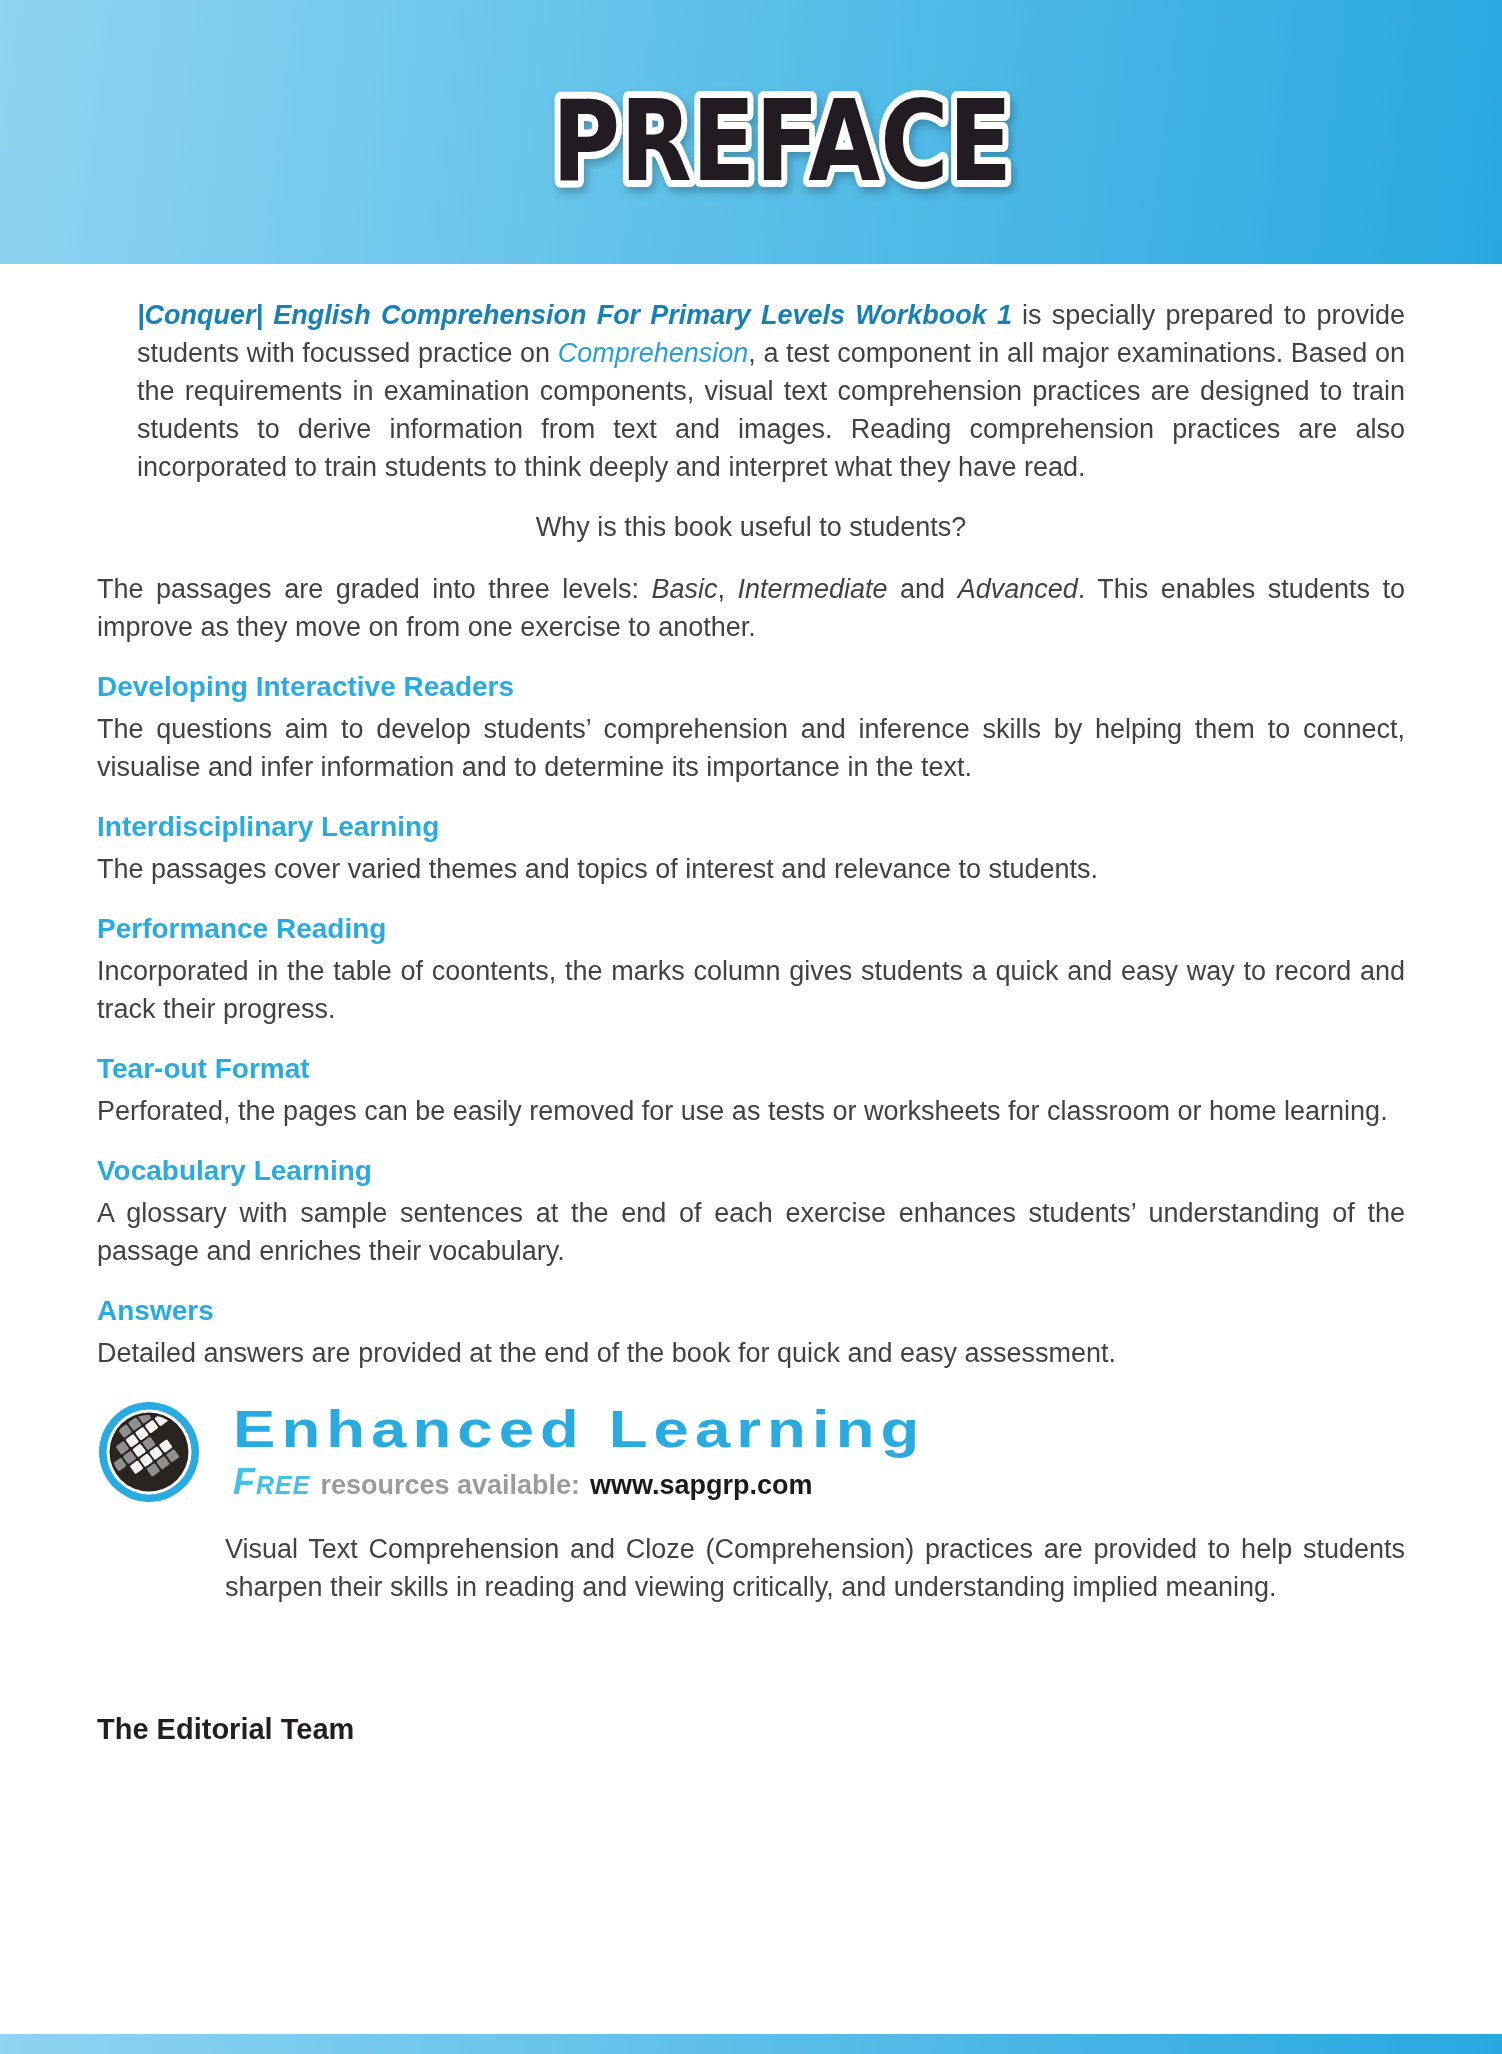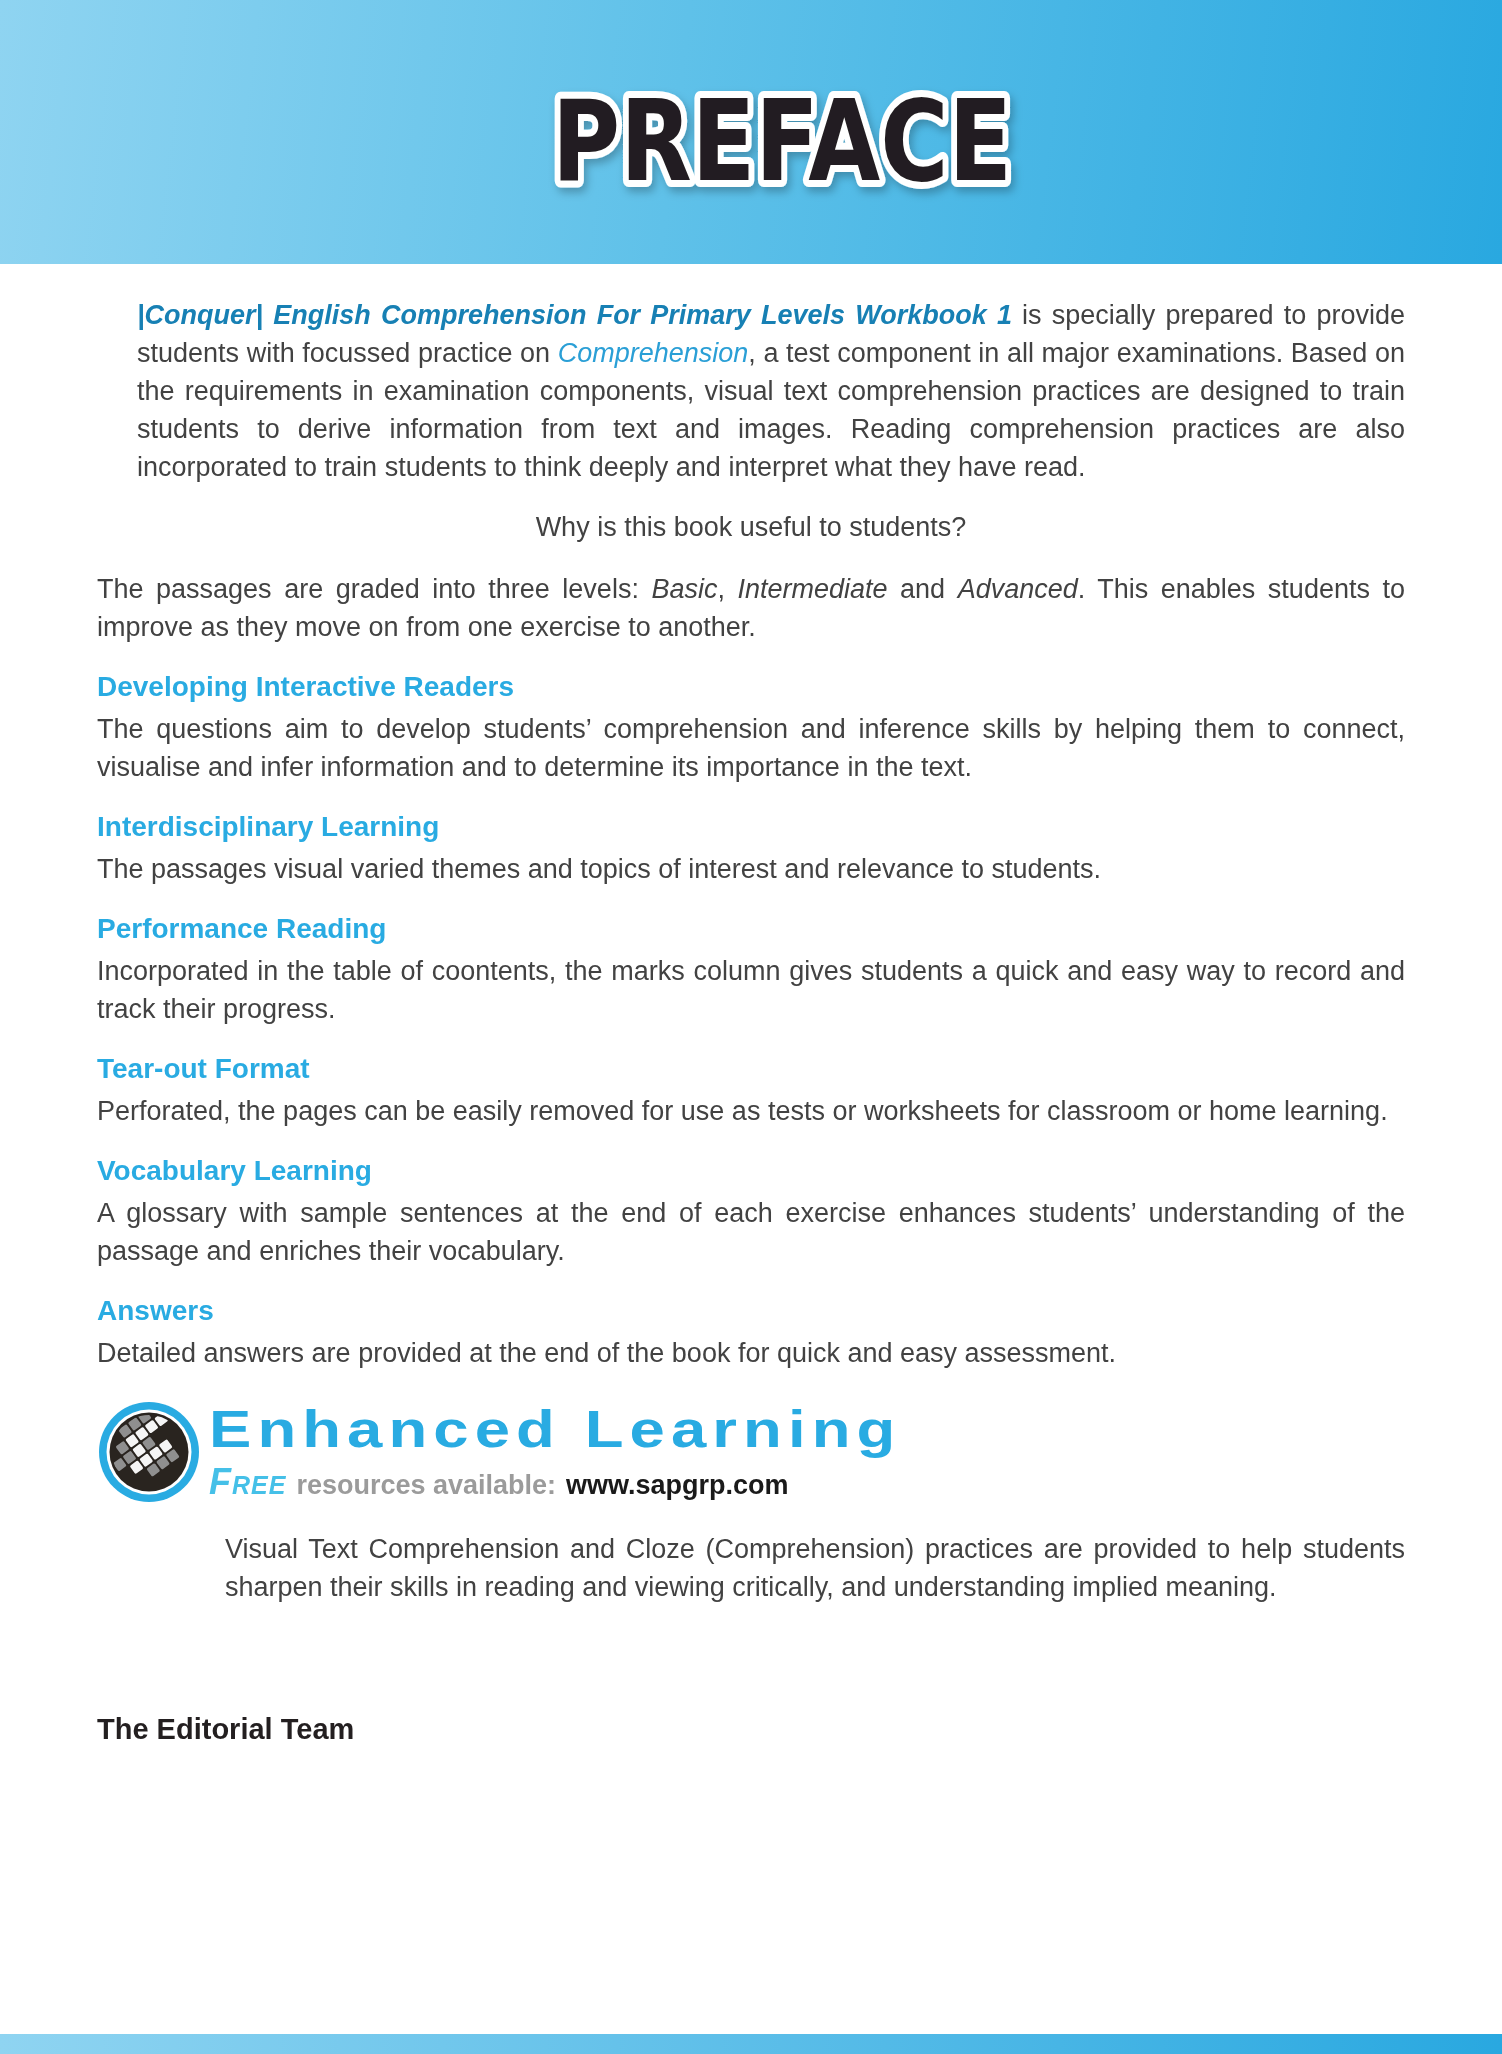--- a/index.html
+++ b/index.html
@@ -40,21 +40,21 @@
   .it{font-style:italic;}
   .question{margin-top:22px;text-align:center;}
   section{margin-top:24px;}
   section h2{
     color:var(--accent);
     font-size:28px;line-height:34px;
     margin:0 0 6px 0;font-weight:bold;
   }
   .enhanced{
     margin-top:28px;
-    display:flex;align-items:center;gap:8px;
+    display:flex;align-items:center;gap:32px;
   }
   .el-logo{width:104px;height:104px;flex:none;}
   .el-text{min-width:0;}
   .el-title{
     color:var(--accent);
     font-size:52px;font-weight:bold;letter-spacing:5px;line-height:1.05;
     transform:scaleX(1.22);transform-origin:left center;
     white-space:nowrap;
   }
   .el-sub{margin-top:8px;font-size:27px;font-weight:bold;line-height:34px;}
@@ -97,21 +97,21 @@
       <p><span>The passages are graded into three levels: </span><span class="it">Basic</span><span>, </span><span class="it">Intermediate</span><span> and </span><span class="it">Advanced</span><span>. This enables students to improve as they move on from one exercise to another.</span></p>
     </section>
 
     <section>
       <h2>Developing Interactive Readers</h2>
       <p><span>The questions aim to develop students’ comprehension and inference skills by helping them to connect, visualise and infer information and to determine its importance in the text.</span></p>
     </section>
 
     <section>
       <h2>Interdisciplinary Learning</h2>
-      <p><span>The passages visual varied themes and topics of interest and relevance to students.</span></p>
+      <p><span>The passages cover varied themes and topics of interest and relevance to students.</span></p>
     </section>
 
     <section>
       <h2>Performance Reading</h2>
       <p><span>Incorporated in the table of coontents, the marks column gives students a quick and easy way to record and track their progress.</span></p>
     </section>
 
     <section>
       <h2>Tear-out Format</h2>
       <p><span>Perforated, the pages can be easily removed for use as tests or worksheets for classroom or home learning.</span></p>

